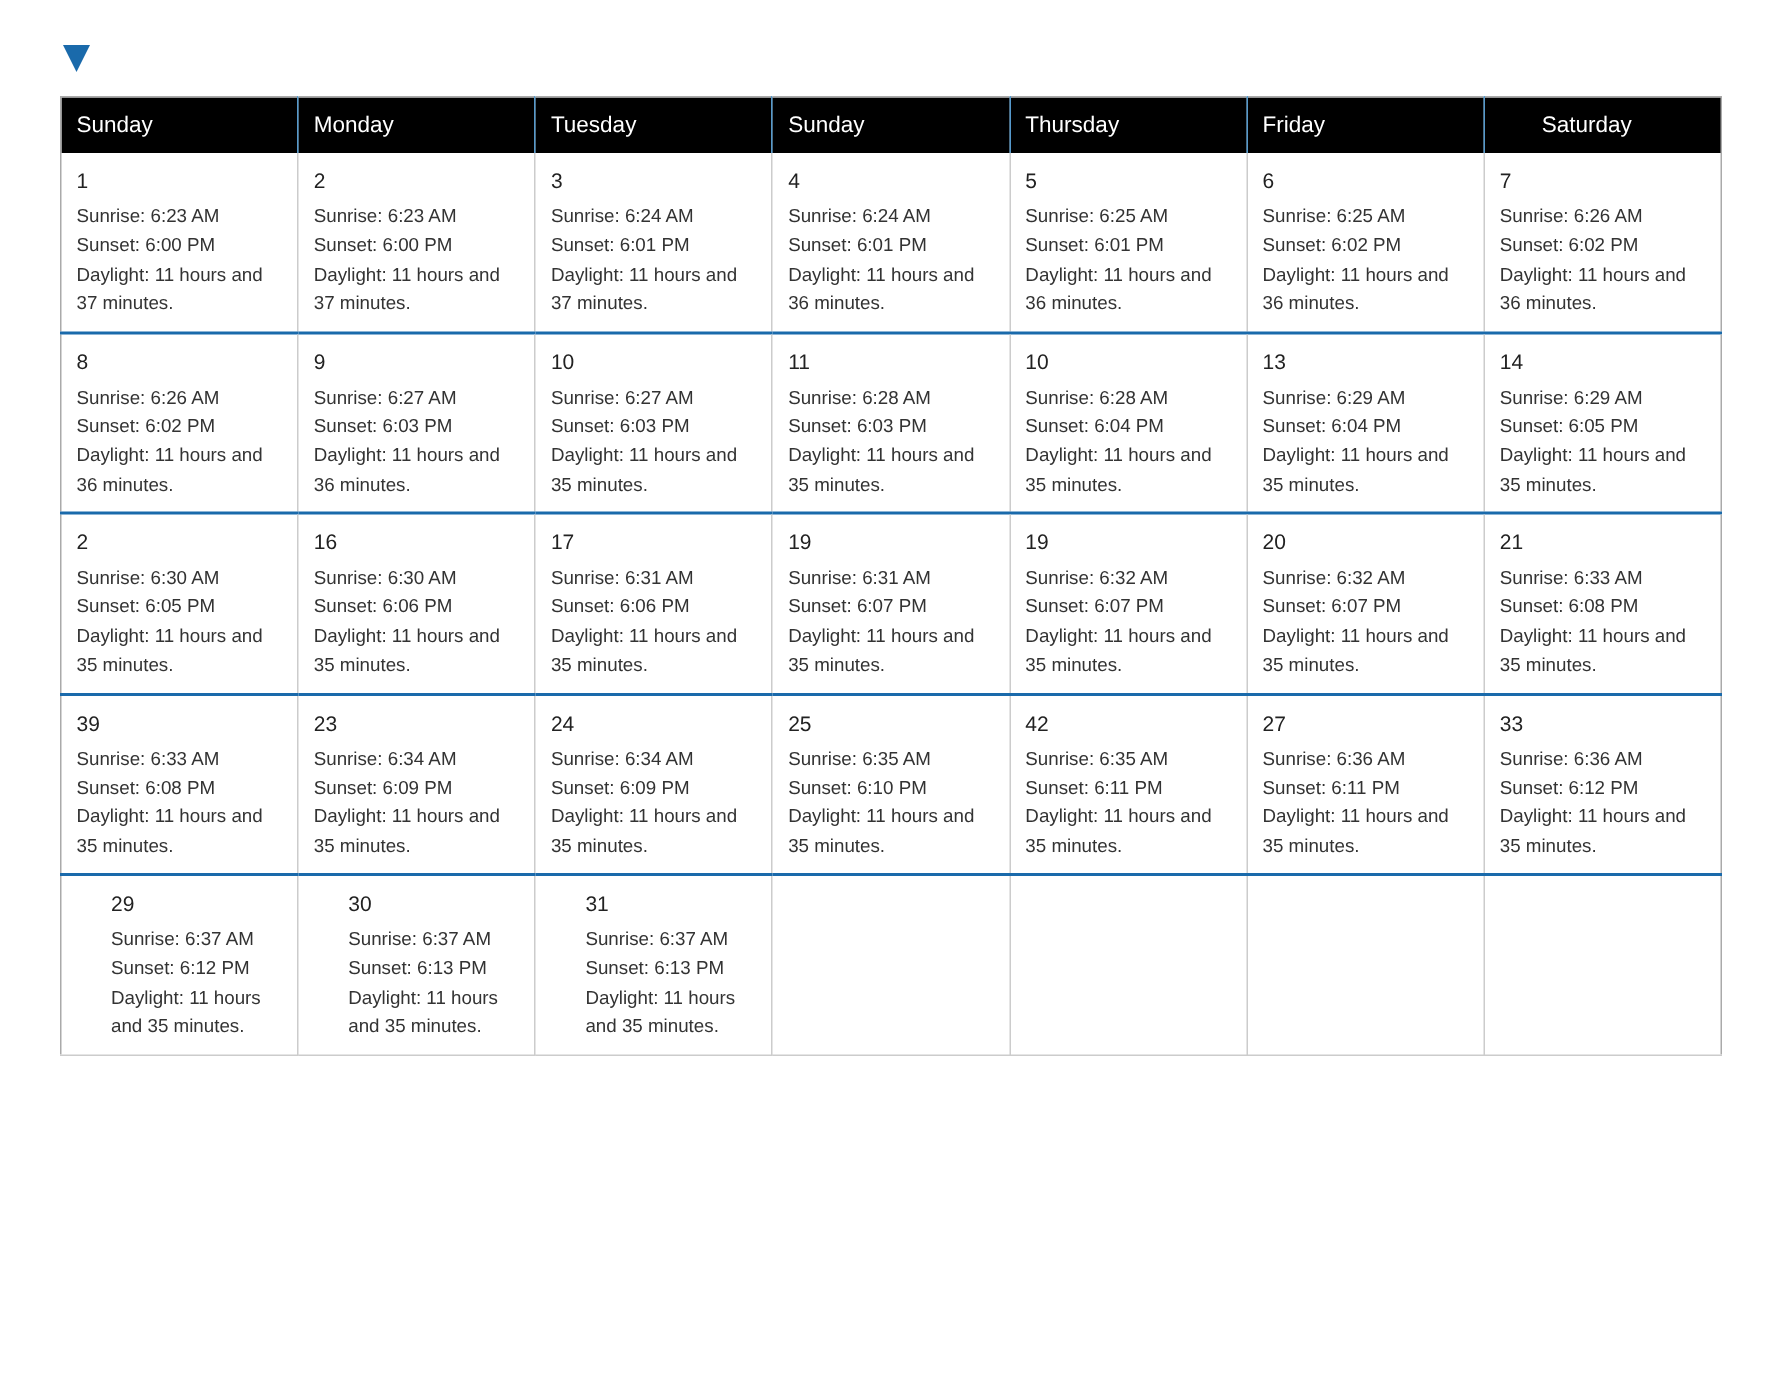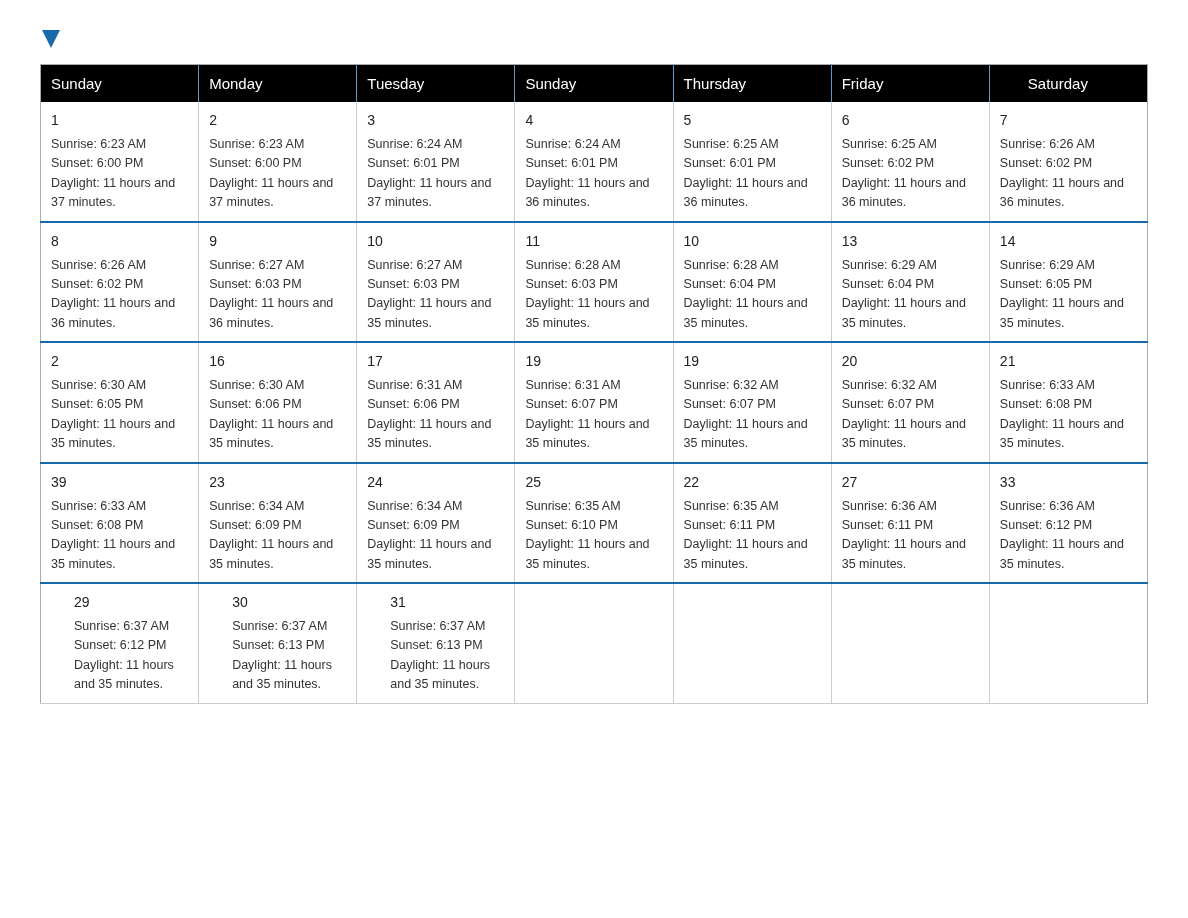--- a/index.html
+++ b/index.html
@@ -334,21 +334,21 @@
       </td>
         <td>
         <div class="day-number">25</div>
         <div class="day-info">
           Sunrise: 6:35 AM<br>
           Sunset: 6:10 PM<br>
           Daylight: 11 hours and 35 minutes.
         </div>
       </td>
         <td>
-        <div class="day-number">22</div>
+        <div class="day-number">42</div>
         <div class="day-info">
           Sunrise: 6:35 AM<br>
           Sunset: 6:11 PM<br>
           Daylight: 11 hours and 35 minutes.
         </div>
       </td>
         <td>
         <div class="day-number">27</div>
         <div class="day-info">
           Sunrise: 6:36 AM<br>

